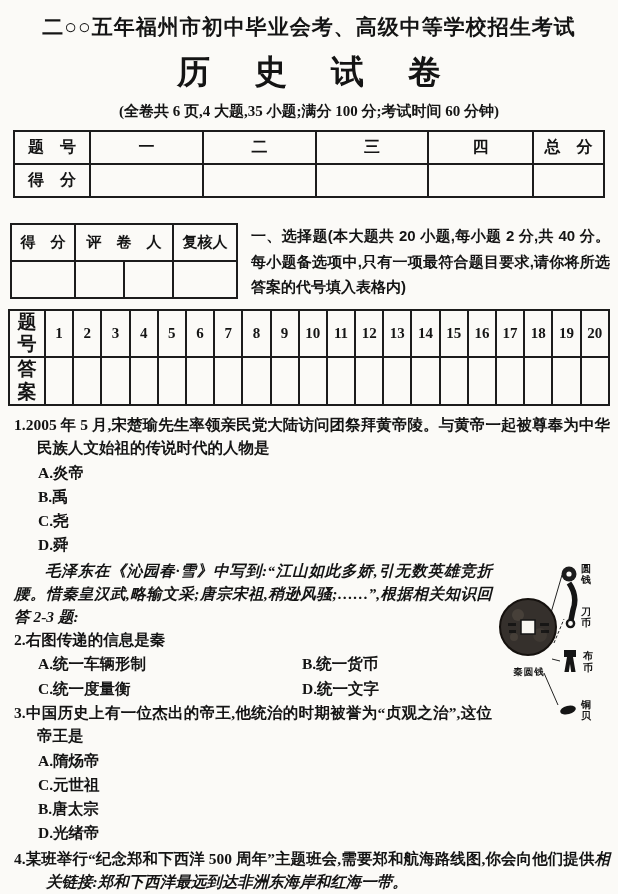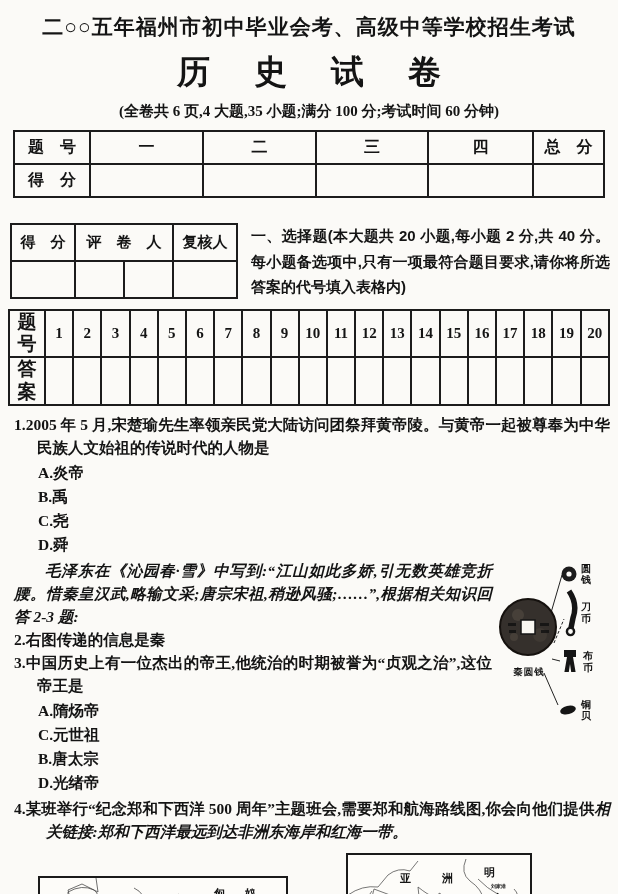--- a/index.html
+++ b/index.html
@@ -213,21 +213,21 @@
         </svg>
       </div>
       <div class="coin-caption">秦圆钱</div>
       <div class="coin-item" style="top:2px; left:62px;">
         <svg width="18" height="18" viewBox="0 0 18 18">
           <circle cx="9" cy="9" r="7.5" fill="#1c1c1c"></circle>
             <circle cx="9" cy="9" r="2.6" fill="#fbfaf7"></circle>
         </svg>
         <span class="vlabel">圆钱</span>
       </div>
-      <div class="coin-item" style="top:28px; left:64px;">
+      <div class="coin-item" style="top:20px; left:64px;align-items:flex-end;">
         <svg width="16" height="48" viewBox="0 0 16 48">
           <path d="M7,2 q9,13 4,27 l-2,10" stroke="#151515" stroke-width="5.5" fill="none"></path>
           <circle cx="8.5" cy="42.5" r="3.6" stroke="#151515" stroke-width="2.4" fill="#fbfaf7"></circle>
         </svg>
         <span class="vlabel">刀币</span>
       </div>
       <div class="coin-item" style="top:88px; left:62px;">
         <svg width="20" height="26" viewBox="0 0 20 26">
           <path d="M4,1 h12 v7 h-3 l2.6,15 h-4.4 l-1.2,-8 -1.2,8 h-4.4 l2.6,-15 h-3 z" fill="#151515"></path>
         </svg>
@@ -237,20 +237,26 @@
         <svg width="20" height="14" viewBox="0 0 20 14">
           <ellipse cx="10" cy="7" rx="8" ry="4.2" fill="#151515" transform="rotate(-14 10 7)"></ellipse>
         </svg>
         <span class="vlabel">铜贝</span>
       </div>
     </div>
 
     <p class="passage kai">毛泽东在《沁园春·雪》中写到:“江山如此多娇,引无数英雄竞折腰。惜秦皇汉武,略输文采;唐宗宋祖,稍逊风骚;……”,根据相关知识回答 2-3 题:</p>
 
     <p class="qline"><span>2.</span><span>右图传递的信息是秦</span></p>
+    <div class="opts2">
+      <span>A.统一车辆形制</span>
+      <span>B.统一货币</span>
+      <span>C.统一度量衡</span>
+      <span>D.统一文字</span>
+    </div>
 
     <p class="qline"><span>3.</span><span>中国历史上有一位杰出的帝王,他统治的时期被誉为“贞观之治”,这位帝王是</span></p>
     <div class="opts">
       <span>A.隋炀帝</span>
       <span>C.元世祖</span>
       <span>B.唐太宗</span>
       <span>D.光绪帝</span>
     </div>
 
     <p class="qline4"><span>4.</span><span>某班举行“纪念郑和下西洋 500 周年”主题班会,需要郑和航海路线图,你会向他们提供</span><span class="kai">相关链接:郑和下西洋最远到达非洲东海岸和红海一带。</span></p>

